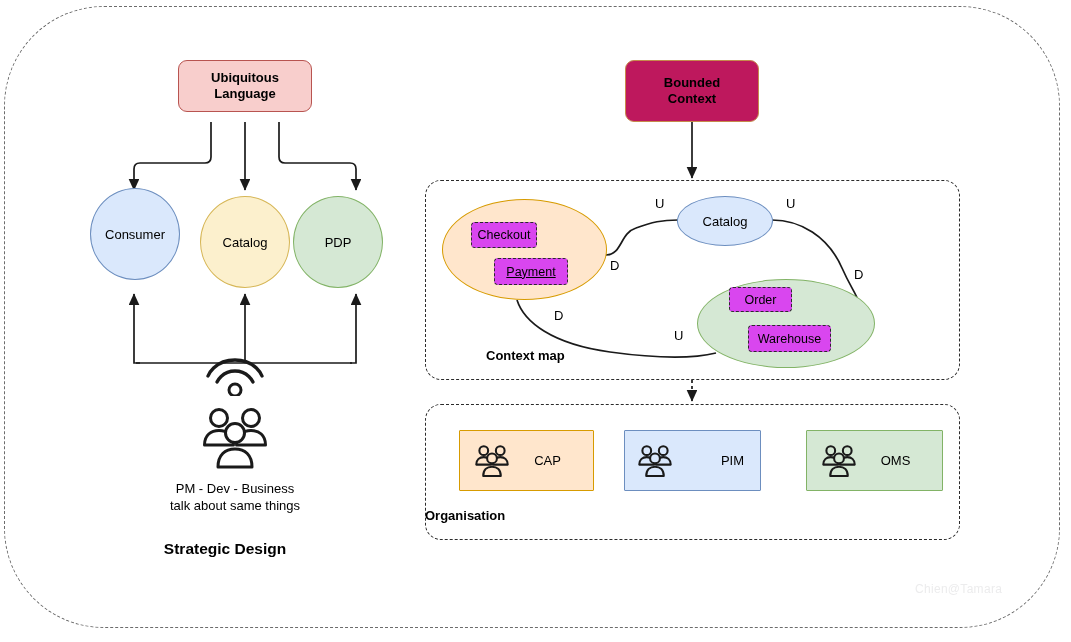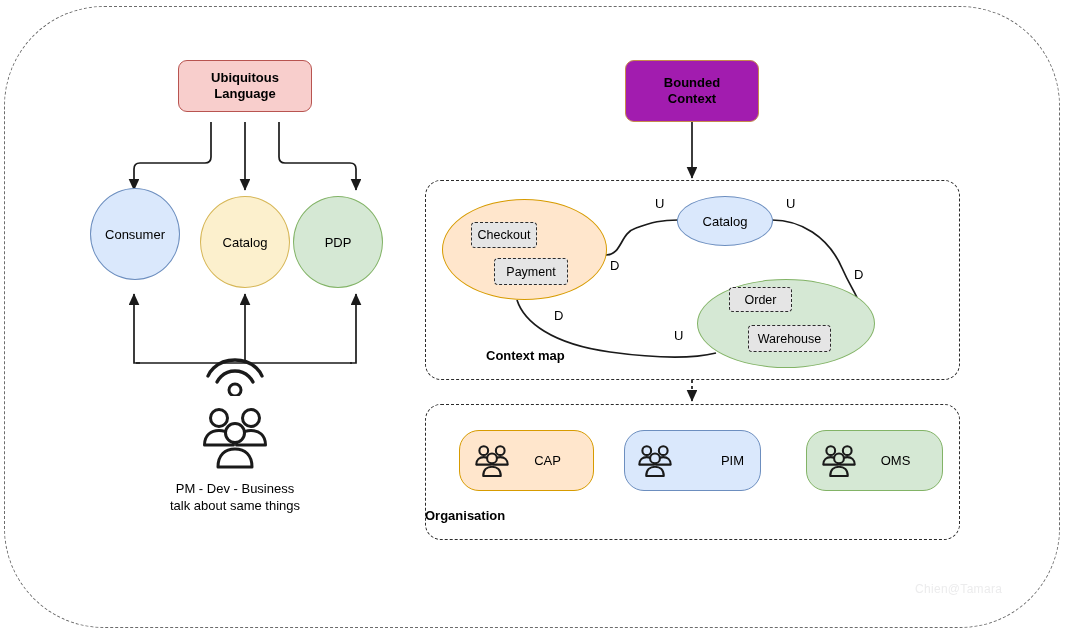--- a/index.html
+++ b/index.html
@@ -42,21 +42,21 @@
     text-align: center;
     border-radius: 9px;
     border-width: 1.4px;
     border-style: solid;
     font-size: 13px;
     font-weight: bold;
     line-height: 1.25;
     white-space: pre-line;
   }
   .box.pink   { background: #f8cecc; border-color: #b85450; }
-  .box.orange { background: #a21caf; border-color: #c68a4c; }
+  .box.orange { background: #be185d; border-color: #c68a4c; }
 
   .circle {
     box-sizing: border-box;
     border-radius: 50%;
     border-width: 1.4px;
     border-style: solid;
     display: flex;
     align-items: center;
     justify-content: center;
     font-size: 13px;
@@ -80,21 +80,21 @@
     border-radius: 50%;
     border-width: 1.6px;
     border-style: solid;
   }
   .ellipse.orange { background: #ffe6cc; border-color: #d79b00; }
   .ellipse.blue   { background: #dae8fc; border-color: #6c8ebf; }
   .ellipse.green  { background: #d5e8d4; border-color: #82b366; }
 
   .subbox {
     box-sizing: border-box;
-    background: #e5e5e5;
+    background: #d946ef;
     border: 1.6px dashed #2b2b2b;
     border-radius: 4px;
     display: flex;
     align-items: center;
     justify-content: center;
     font-size: 12.5px;
     color: #000;
   }
 
   
@@ -111,21 +111,21 @@
     color: #000;
   }
   .title-strategic {
     font-size: 15.5px;
     font-weight: bold;
   }
 
   
   .orgcard {
     box-sizing: border-box;
-    border-radius: 20px;
+    border-radius: 1px;
     border-width: 1.5px;
     border-style: solid;
     display: flex;
     align-items: center;
     font-size: 13px;
   }
   .orgcard.orange { background: #ffe6cc; border-color: #d79b00; }
   .orgcard.blue   { background: #dae8fc; border-color: #6c8ebf; }
   .orgcard.green  { background: #d5e8d4; border-color: #82b366; }
   .orgcard .ico { width: 52px; display:flex; align-items:center; justify-content:center; margin-left: 6px;}
@@ -232,29 +232,30 @@
 
         <circle cx="35" cy="28" r="9.5" fill="#ffffff"></circle>
         <path d="M18,62 C18,50 25,44 35,44 C45,44 52,50 52,62 Z" fill="#ffffff"></path>
       </g>
     </svg>
   </div>
 
   <div class="abs lbl center" style="left:125px; top:481px; width:220px;">PM - Dev - Business
 talk about same things</div>
 
+  <div class="abs title-strategic center" style="left:125px; top:540px; width:200px; text-align:center;">Strategic Design</div>
 
   <div class="abs box orange" style="left:625px; top:60px; width:134px; height:62px;">Bounded
 Context</div>
 
   <div class="abs panel" style="left:425px; top:180px; width:535px; height:200px;"></div>
 
   <div class="abs ellipse orange" style="left:442px; top:199px; width:165px; height:101px;"></div>
   <div class="abs subbox" style="left:471px; top:222px; width:66px; height:26px;">Checkout</div>
-  <div class="abs subbox" style="left:494px; top:258px; width:74px; height:27px;">Payment</div>
+  <div class="abs subbox" style="left:494px; top:258px; width:74px; height:27px;text-decoration:underline;">Payment</div>
 
   <div class="abs ellipse blue" style="left:677px; top:196px; width:96px; height:50px;
               display:flex; align-items:center; justify-content:center;">
     <span style="font-size:13px;">Catalog</span>
   </div>
 
   <div class="abs ellipse green" style="left:697px; top:279px; width:178px; height:89px;"></div>
   <div class="abs subbox" style="left:729px; top:287px; width:63px; height:25px;">Order</div>
   <div class="abs subbox" style="left:748px; top:325px; width:83px; height:27px;">Warehouse</div>
 

